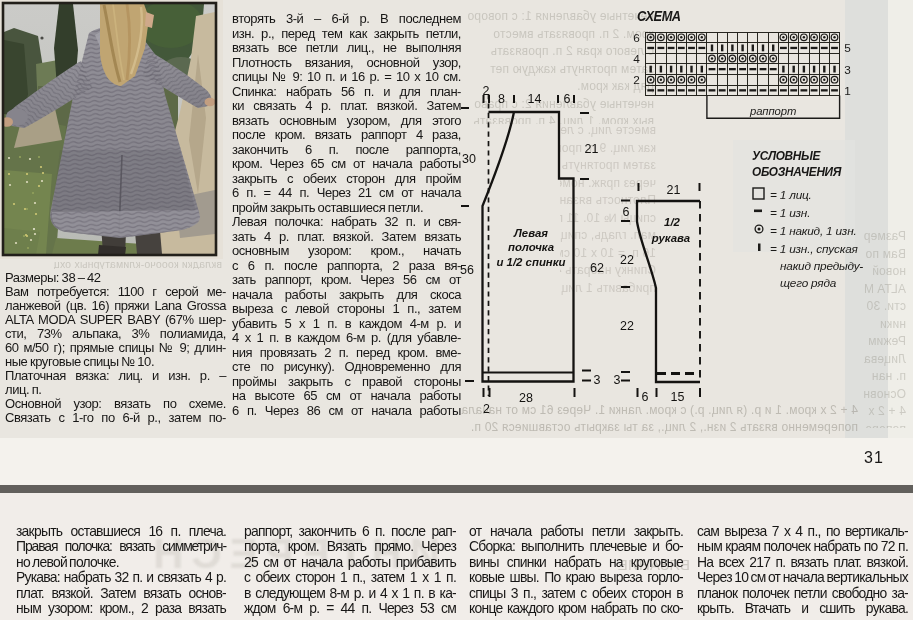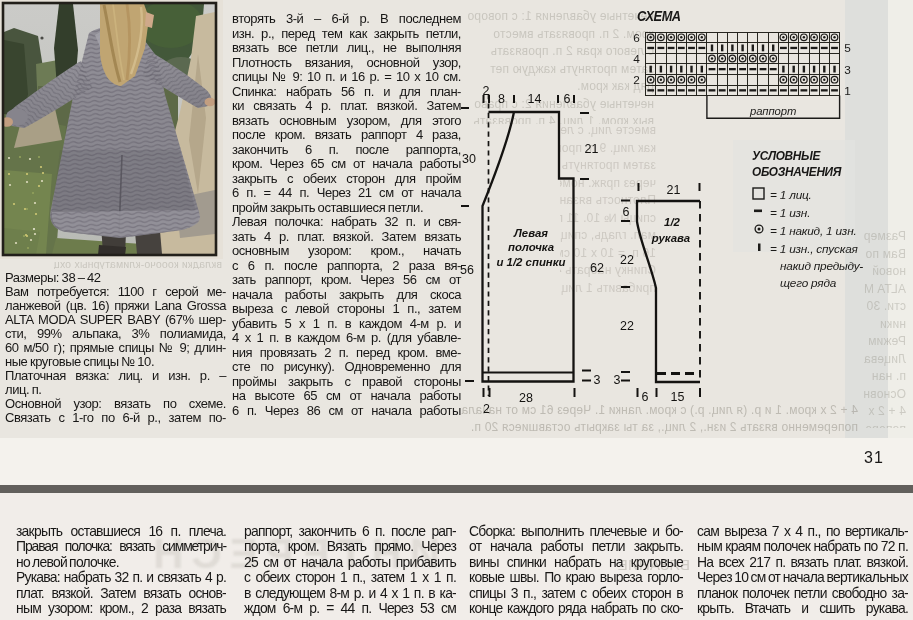--- a/index.html
+++ b/index.html
@@ -190,21 +190,21 @@
 </svg>
 </div>
 
 <div class="abs ghost" style="left:10px;top:256px;width:212px;height:13px;font-size:10.5px">вкладки  кооочо-климатурных  охц</div>
 
 <div class="abs txt" style="left:5px;top:271px;width:221px;line-height:14.05px">
 <div class="l"><b>Размеры:</b> 38 – 42</div>
 <div class="j"><b>Вам потребуется:</b> 1100 г серой ме-</div>
 <div class="j">ланжевой (цв. 16) пряжи Lana Grossa</div>
 <div class="j">ALTA MODA SUPER BABY (67% шер-</div>
-<div class="j">сти, 99% альпака, 3% полиамида,</div>
+<div class="j">сти, 73% альпака, 3% полиамида,</div>
 <div class="j">60 м/50 г); прямые спицы № 9; длин-</div>
 <div class="l">ные круговые спицы № 10.</div>
 <div class="j"><b>Платочная вязка:</b> лиц. и изн. р. –</div>
 <div class="l">лиц. п.</div>
 <div class="j"><b>Основной узор:</b> вязать по схеме.</div>
 <div class="j">Связать с 1-го по 6-й р., затем по-</div>
 </div>
 
 <div class="abs txt" style="left:232px;top:12px;width:229px">
 <div class="j">вторять 3-й – 6-й р. В последнем</div>
@@ -525,26 +525,26 @@
 <div class="abs txt btxt" style="left:244px;top:524px;width:212px">
 <div class="j">раппорт, закончить 6 п. после рап-</div>
 <div class="j">порта, кром. Вязать прямо. Через</div>
 <div class="j">25 см от начала работы прибавить</div>
 <div class="j">с обеих сторон 1 п., затем 1 х 1 п.</div>
 <div class="j">в следующем 8-м р. и 4 х 1 п. в ка-</div>
 <div class="j">ждом 6-м р. = 44 п. Через 53 см</div>
 </div>
 
 <div class="abs txt btxt" style="left:469px;top:524px;width:214px">
+<div class="j">от начала работы петли закрыть.</div>
 <div class="j"><b>Сборка:</b> выполнить плечевые и бо-</div>
-<div class="j">от начала работы петли закрыть.</div>
 <div class="j">вины спинки набрать на круговые</div>
 <div class="j">ковые швы. По краю выреза горло-</div>
 <div class="j">спицы 3 п., затем с обеих сторон в</div>
-<div class="j">конце каждого ряда набрать по ско-</div>
+<div class="j">конце каждого кром набрать по ско-</div>
 </div>
 
 <div class="abs txt btxt" style="left:697px;top:524px;width:211px">
 <div class="j">сам выреза 7 х 4 п., по вертикаль-</div>
 <div class="j">ным краям полочек набрать по 72 п.</div>
 <div class="j">На всех 217 п. вязать плат. вязкой.</div>
 <div class="j">Через 10 см от начала вертикальных</div>
 <div class="j">планок полочек петли свободно за-</div>
 <div class="j">крыть. Втачать и сшить рукава.</div>
 </div>

